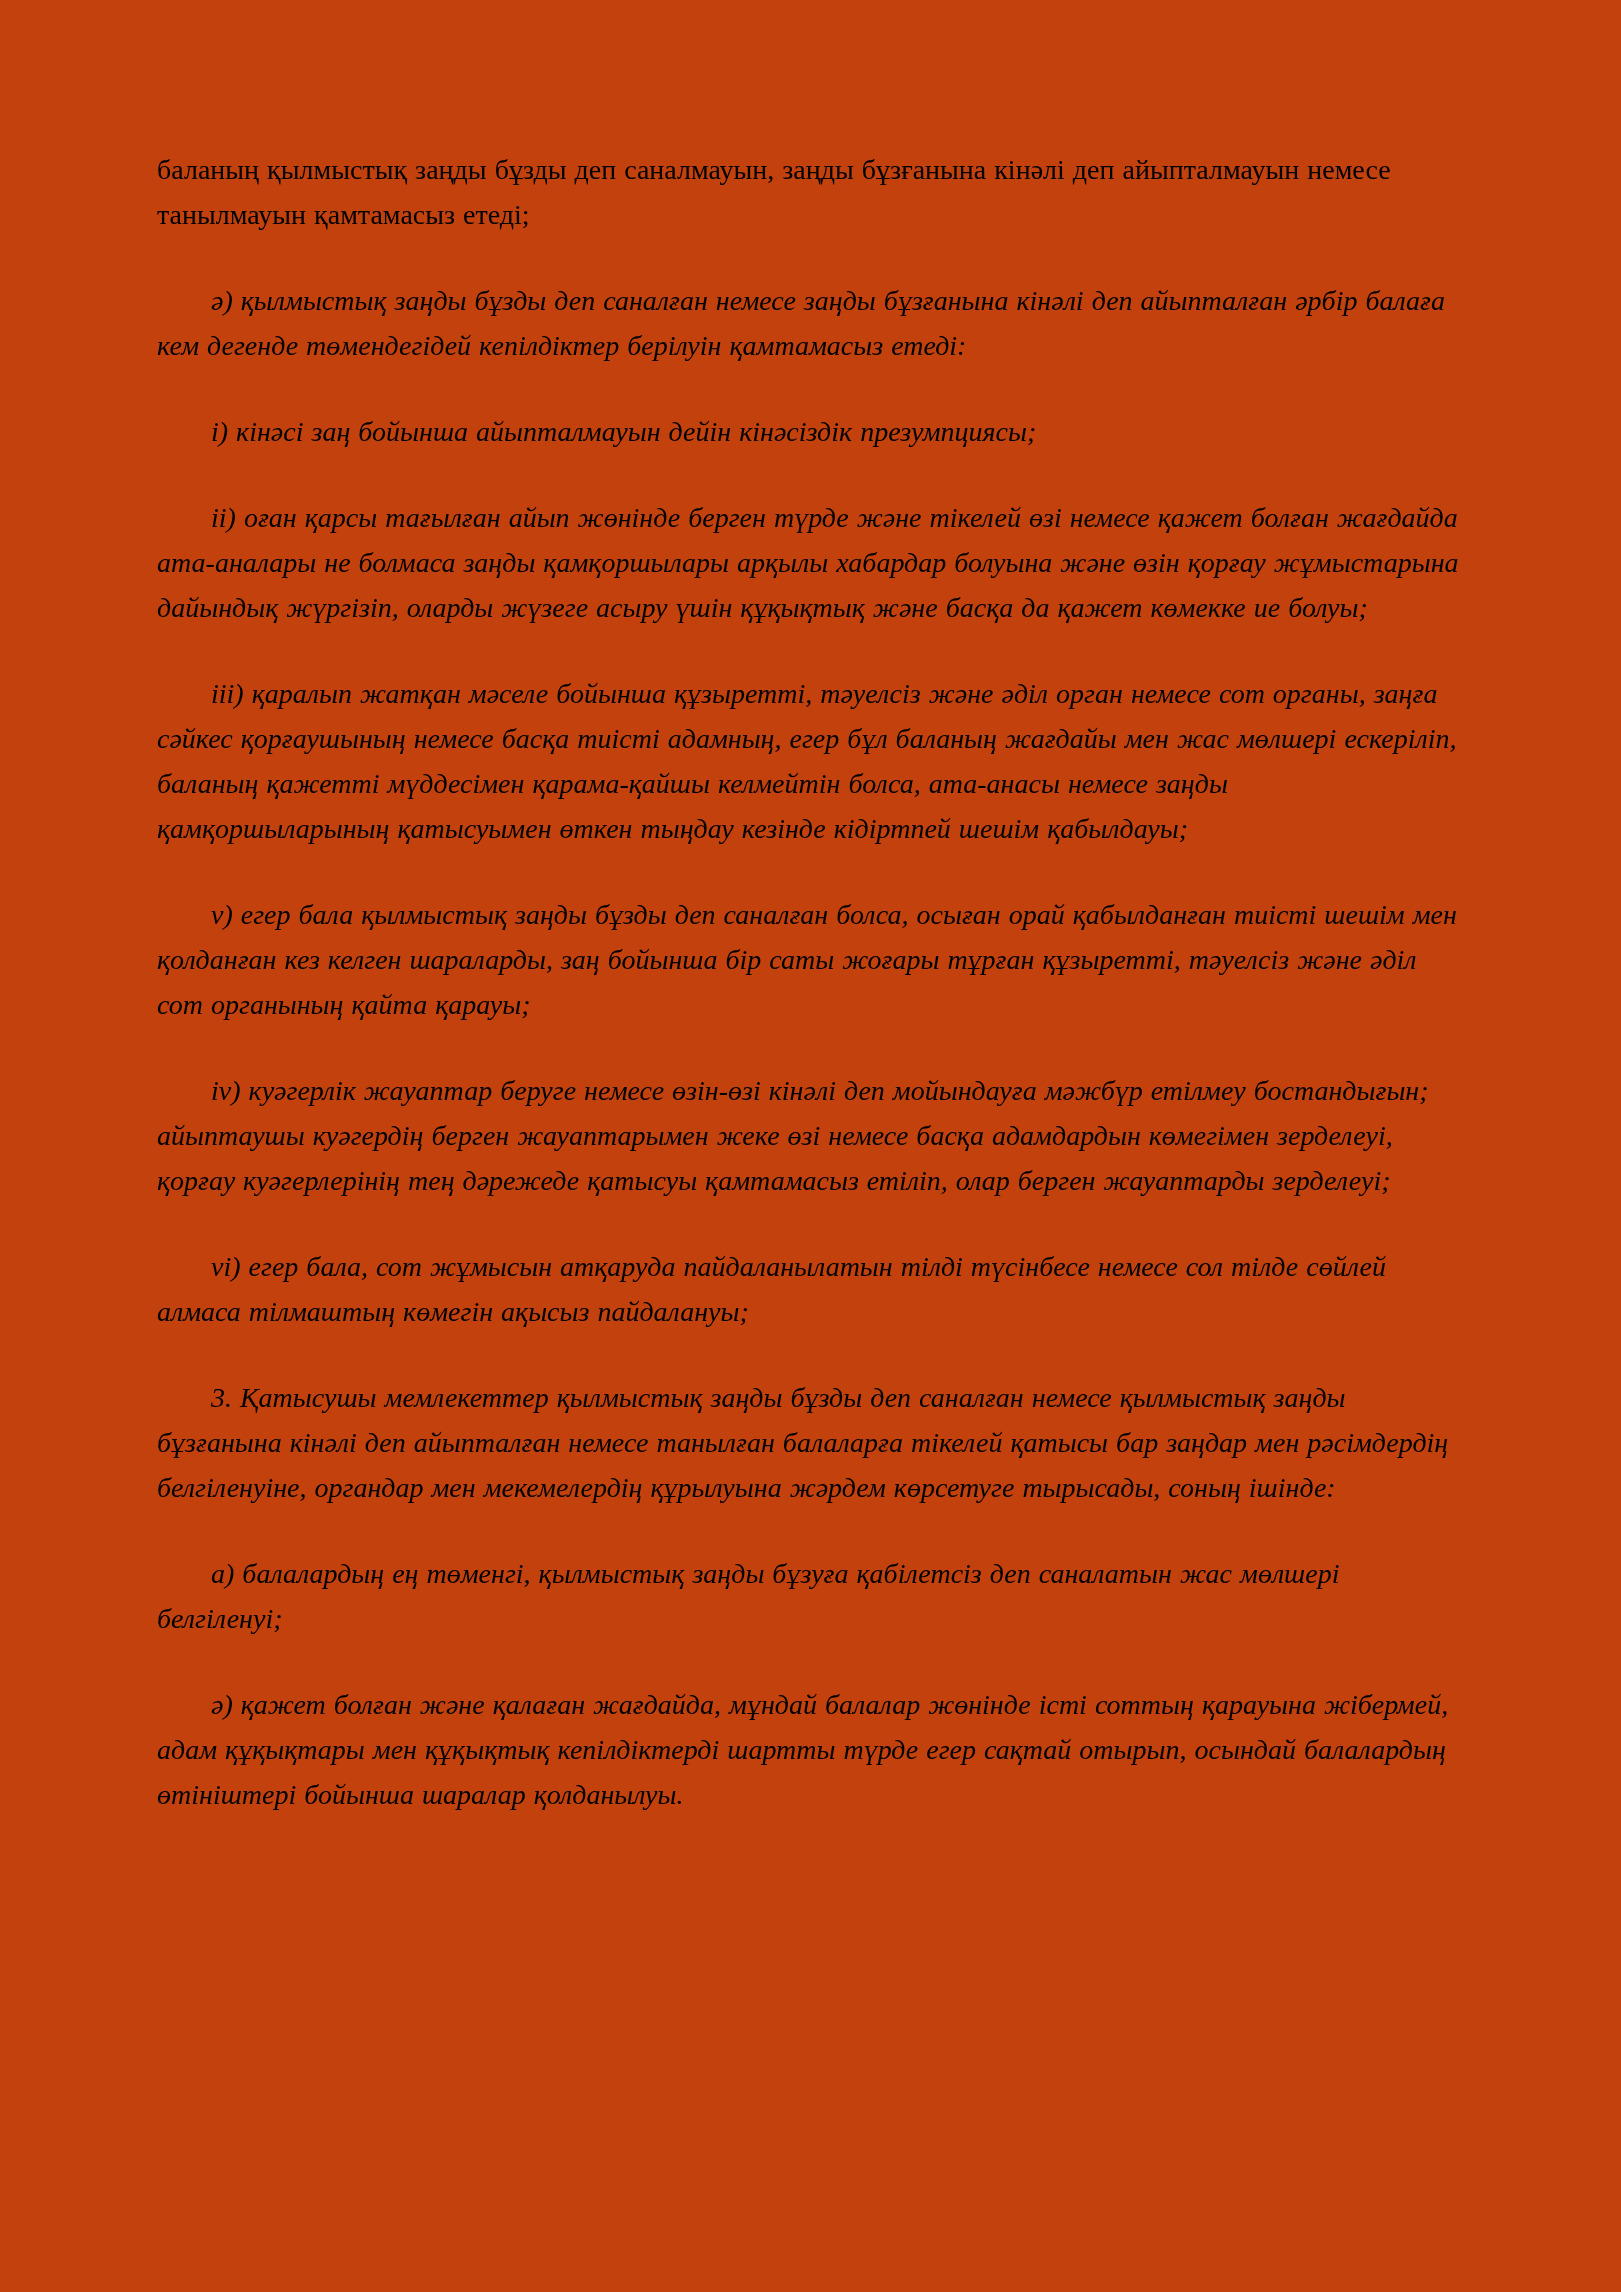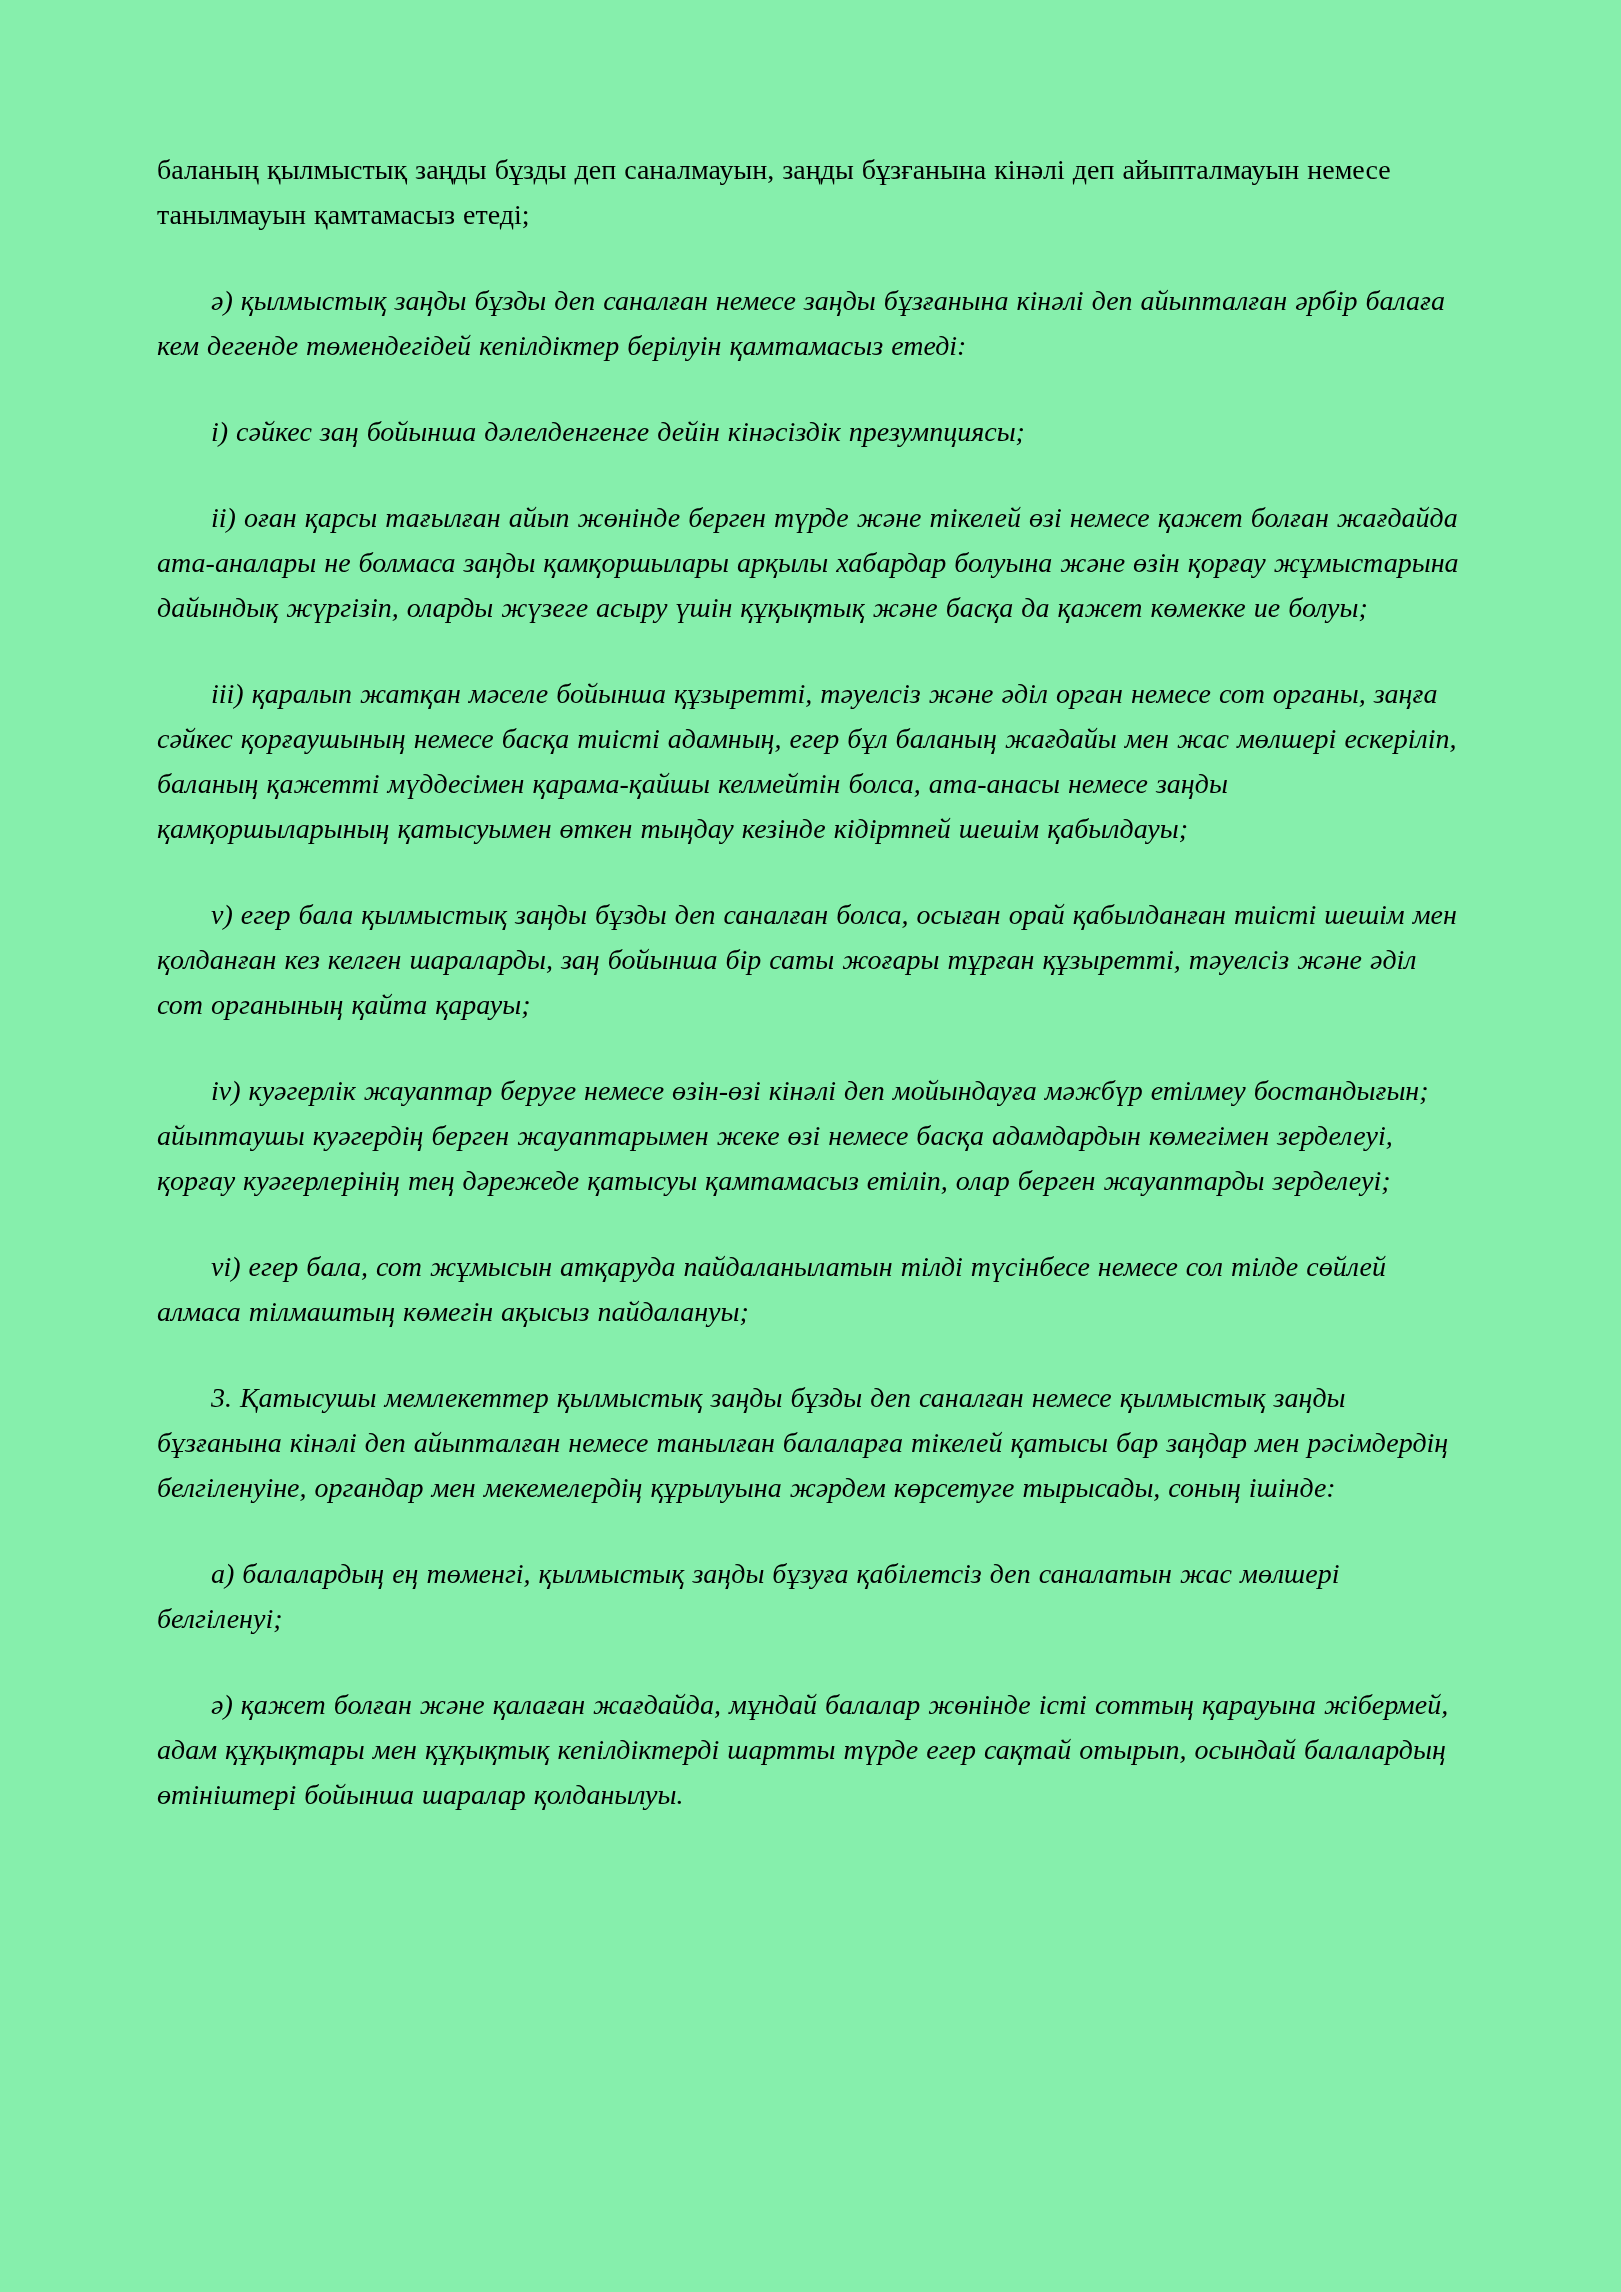--- a/index.html
+++ b/index.html
@@ -9,21 +9,21 @@
   }
   body {
     width: 1621px;
     height: 2293px;
     overflow: hidden;
   }
   .page {
     box-sizing: border-box;
     width: 1621px;
     min-height: 2293px;
-    background: #86efac;
+    background: #c2410c;
     padding: 147px 155px 118px 157px;
   }
   .doc-body p.para {
     font-family: "Liberation Serif", "DejaVu Serif", serif;
     font-size: 28px;
     line-height: 45px;
     color: #000000;
     text-align: left;
     margin: 41px 0 0 0;
     padding: 0;
@@ -37,21 +37,21 @@
     font-style: italic;
   }
 </style>
 </head>
 <body>
 
 <div class="page">
   <div class="doc-body">
       <p class="para">баланың қылмыстық заңды бұзды деп саналмауын, заңды бұзғанына кінәлі деп айыпталмауын немесе танылмауын қамтамасыз етеді;</p>
       <p class="para indent">ә) қылмыстық заңды бұзды деп саналған немесе заңды бұзғанына кінәлі деп айыпталған әрбір балаға кем дегенде төмендегідей кепілдіктер берілуін қамтамасыз етеді:</p>
-      <p class="para indent">i) сәйкес заң бойынша дәлелденгенге дейін кінәсіздік презумпциясы;</p>
+      <p class="para indent">i) кінәсі заң бойынша айыпталмауын дейін кінәсіздік презумпциясы;</p>
       <p class="para indent">ii) оған қарсы тағылған айып жөнінде берген түрде және тікелей өзі немесе қажет болған жағдайда ата-аналары не болмаса заңды қамқоршылары арқылы хабардар болуына және өзін қорғау жұмыстарына дайындық жүргізіп, оларды жүзеге асыру үшін құқықтық және басқа да қажет көмекке ие болуы;</p>
       <p class="para indent">iii) қаралып жатқан мәселе бойынша құзыретті, тәуелсіз және әділ орган немесе сот органы, заңға сәйкес қорғаушының немесе басқа тиісті адамның, егер бұл баланың жағдайы мен жас мөлшері ескеріліп, баланың қажетті мүддесімен қарама-қайшы келмейтін болса, ата-анасы немесе заңды қамқоршыларының қатысуымен өткен тыңдау кезінде кідіртпей шешім қабылдауы;</p>
       <p class="para indent">v) егер бала қылмыстық заңды бұзды деп саналған болса, осыған орай қабылданған тиісті шешім мен қолданған кез келген шараларды, заң бойынша бір саты жоғары тұрған құзыретті, тәуелсіз және әділ сот органының қайта қарауы;</p>
       <p class="para indent">iv) куәгерлік жауаптар беруге немесе өзін-өзі кінәлі деп мойындауға мәжбүр етілмеу бостандығын; айыптаушы куәгердің берген жауаптарымен жеке өзі немесе басқа адамдардын көмегімен зерделеуі, қорғау куәгерлерінің тең дәрежеде қатысуы қамтамасыз етіліп, олар берген жауаптарды зерделеуі;</p>
       <p class="para indent">vi) егер бала, сот жұмысын атқаруда пайдаланылатын тілді түсінбесе немесе сол тілде сөйлей алмаса тілмаштың көмегін ақысыз пайдалануы;</p>
       <p class="para indent">3. Қатысушы мемлекеттер қылмыстық заңды бұзды деп саналған немесе қылмыстық заңды бұзғанына кінәлі деп айыпталған немесе танылған балаларға тікелей қатысы бар заңдар мен рәсімдердің белгіленуіне, органдар мен мекемелердің құрылуына жәрдем көрсетуге тырысады, соның ішінде:</p>
       <p class="para indent">а) балалардың ең төменгі, қылмыстық заңды бұзуға қабілетсіз деп саналатын жас мөлшері белгіленуі;</p>
       <p class="para indent">ә) қажет болған және қалаған жағдайда, мұндай балалар жөнінде істі соттың қарауына жібермей, адам құқықтары мен құқықтық кепілдіктерді шартты түрде егер сақтай отырып, осындай балалардың өтініштері бойынша шаралар қолданылуы.</p>
     </div>
 </div>

